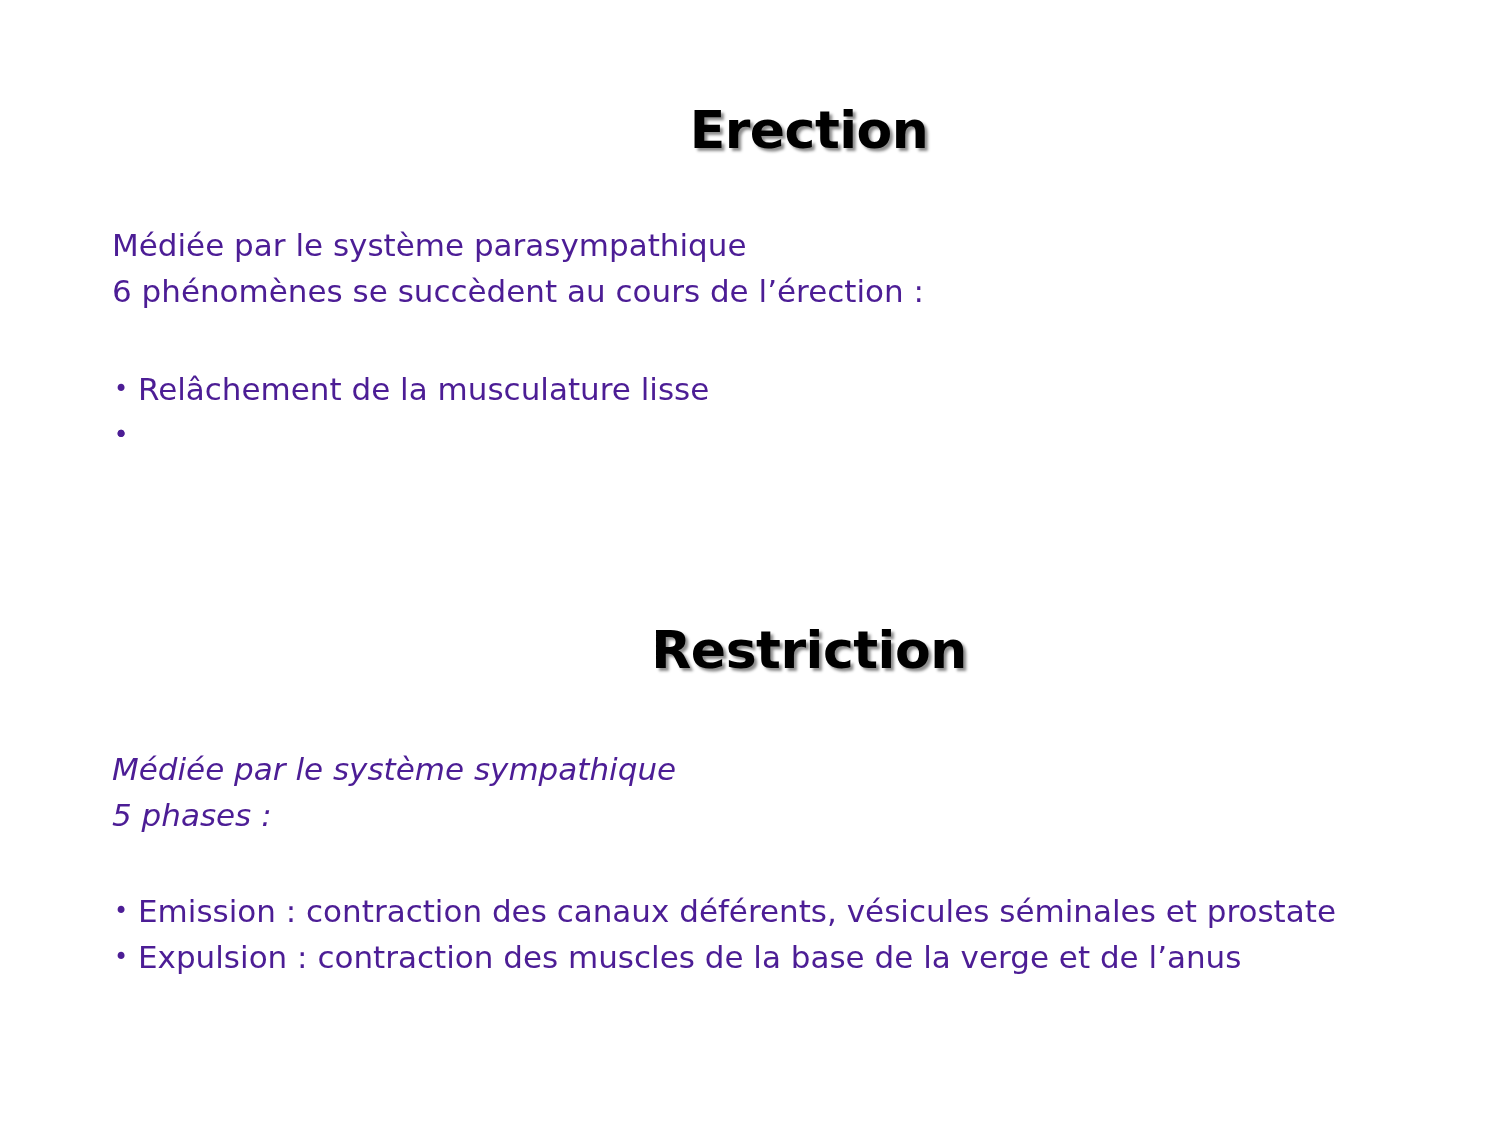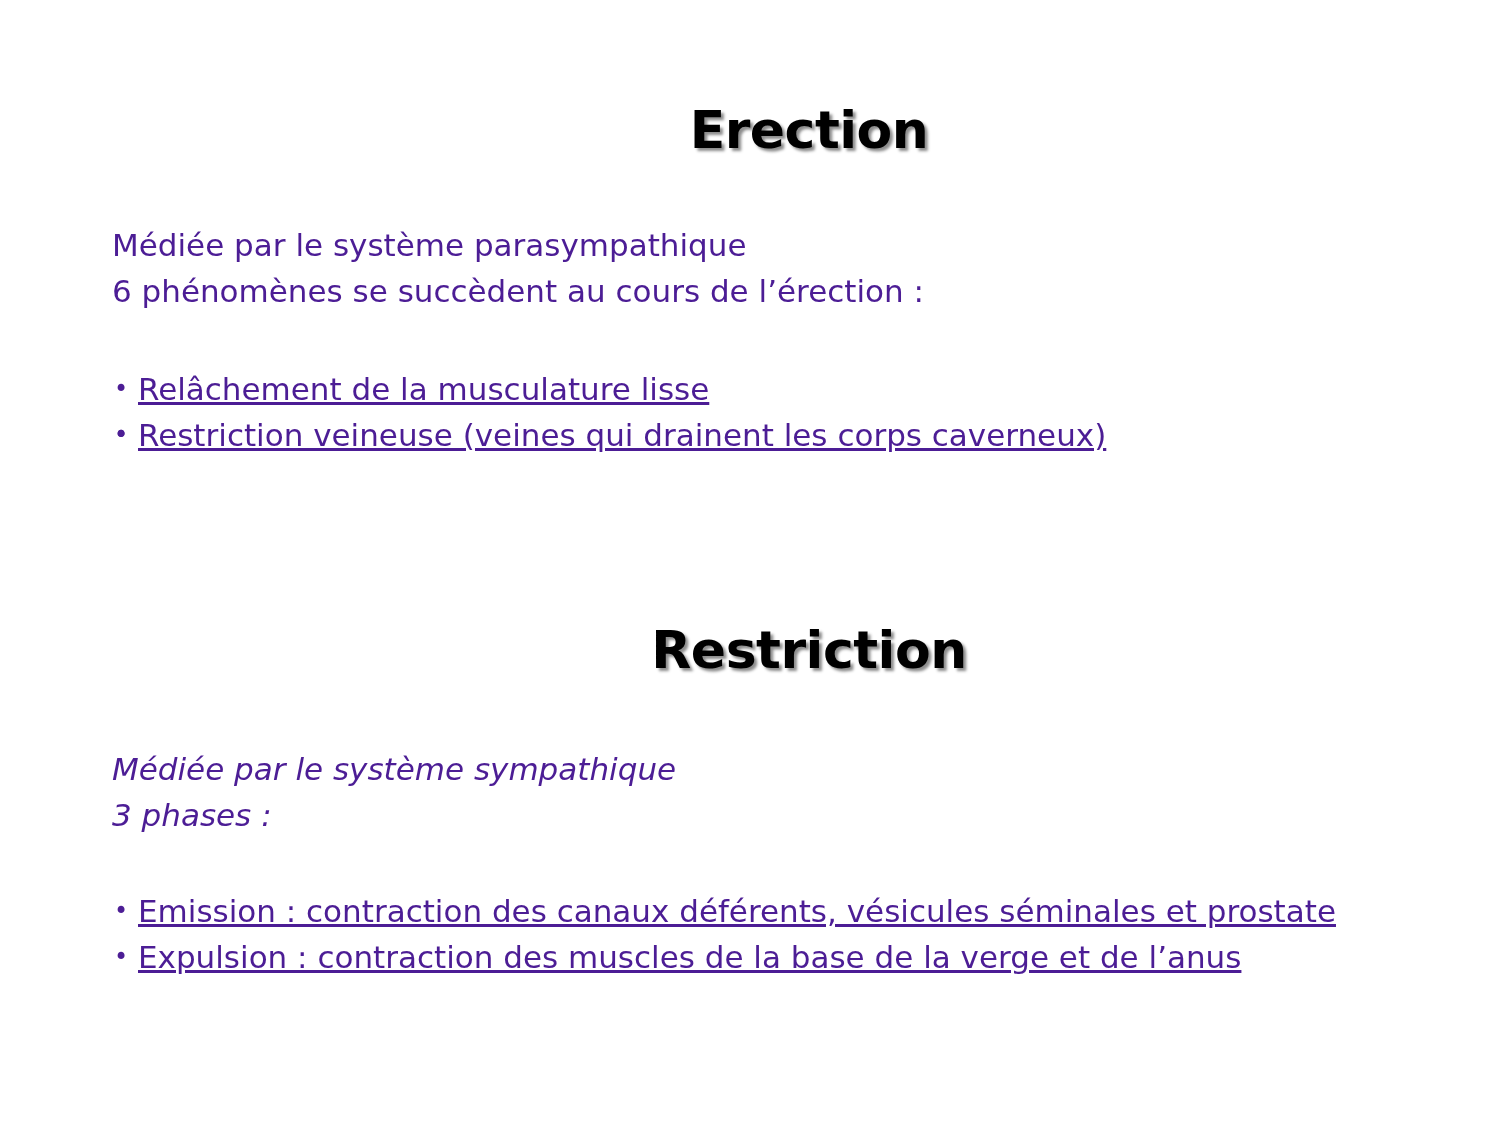--- a/index.html
+++ b/index.html
@@ -73,21 +73,20 @@
   }
   .bullet-dot {
     position: absolute;
     left: 2px;
     top: 0;
     line-height: 46px;
     font-size: 24px;
   }
   .bullet-text {
     display: inline;
-    text-decoration: underline;
   }
 </style>
 </head>
 <body>
 
 <div class="slide">
 
   <div class="heading heading-erection">
     <span class="heading-inner">Erection</span>
   </div>
@@ -100,31 +99,30 @@
   <div class="body-block block-erection-list">
     <div class="bullet-line">
       <span class="bullet-dot">•</span>
       <span class="bullet-text">Relâchement de la musculature lisse</span>
     </div>
     <div class="bullet-line">
       <span class="bullet-dot">•</span>
     </div>
     <div class="bullet-line">
       <span class="bullet-dot">•</span>
-      <span class="bullet-text">Restriction veineuse (veines qui drainent les corps caverneux)</span>
     </div>
   </div>
 
   <div class="heading heading-ejaculation">
     <span class="heading-inner">Restriction</span>
   </div>
 
   <div class="body-block block-ejac-intro">
     <div class="para-line">Médiée par le système sympathique</div>
-    <div class="para-line">3 phases :</div>
+    <div class="para-line">5 phases :</div>
   </div>
 
   <div class="body-block block-ejac-list">
     <div class="bullet-line">
       <span class="bullet-dot">•</span>
       <span class="bullet-text">Emission : contraction des canaux déférents, vésicules séminales et prostate</span>
     </div>
     <div class="bullet-line">
       <span class="bullet-dot">•</span>
       <span class="bullet-text">Expulsion : contraction des muscles de la base de la verge et de l’anus</span>

